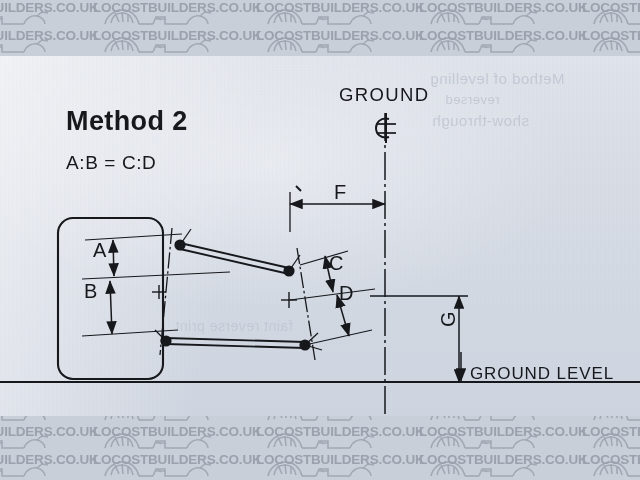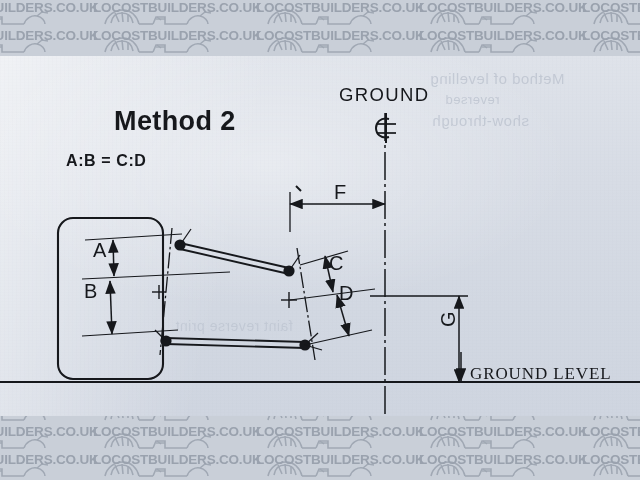--- a/index.html
+++ b/index.html
@@ -101,41 +101,39 @@
     position: absolute;
     color: #16181c;
     font-family: "Liberation Sans", sans-serif;
     white-space: nowrap;
   }
   #method-title {
     left: 66px; top: 106px;
     font-size: 27px;
     font-weight: 600;
     letter-spacing: .4px;
-    margin-left: 48px;
   }
   #ratio-text {
     left: 66px; top: 152px;
-    font-size: 16px;
-    font-weight: 700;
+    font-size: 19px;
+    font-weight: 400;
     letter-spacing: .6px;
     text-align: center;
   }
   #vehicle-text {
     left: 339px; top: 84px;
     font-size: 18.5px;
     font-weight: 500;
     letter-spacing: 1.4px;
   }
   #ground-text {
     left: 470px; top: 364px;
     font-size: 17px;
     font-weight: 500;
     letter-spacing: .9px;
-    font-family: Liberation Serif, serif;
   }
   .dim-lbl {
     font-size: 20px;
     font-weight: 500;
   }
   #dim-a { left: 93px; top: 239px; }
   #dim-b { left: 84px; top: 280px; }
   #dim-c { left: 329px; top: 252px; }
   #dim-d { left: 339px; top: 282px; }
   #dim-f { left: 334px; top: 181px; }

